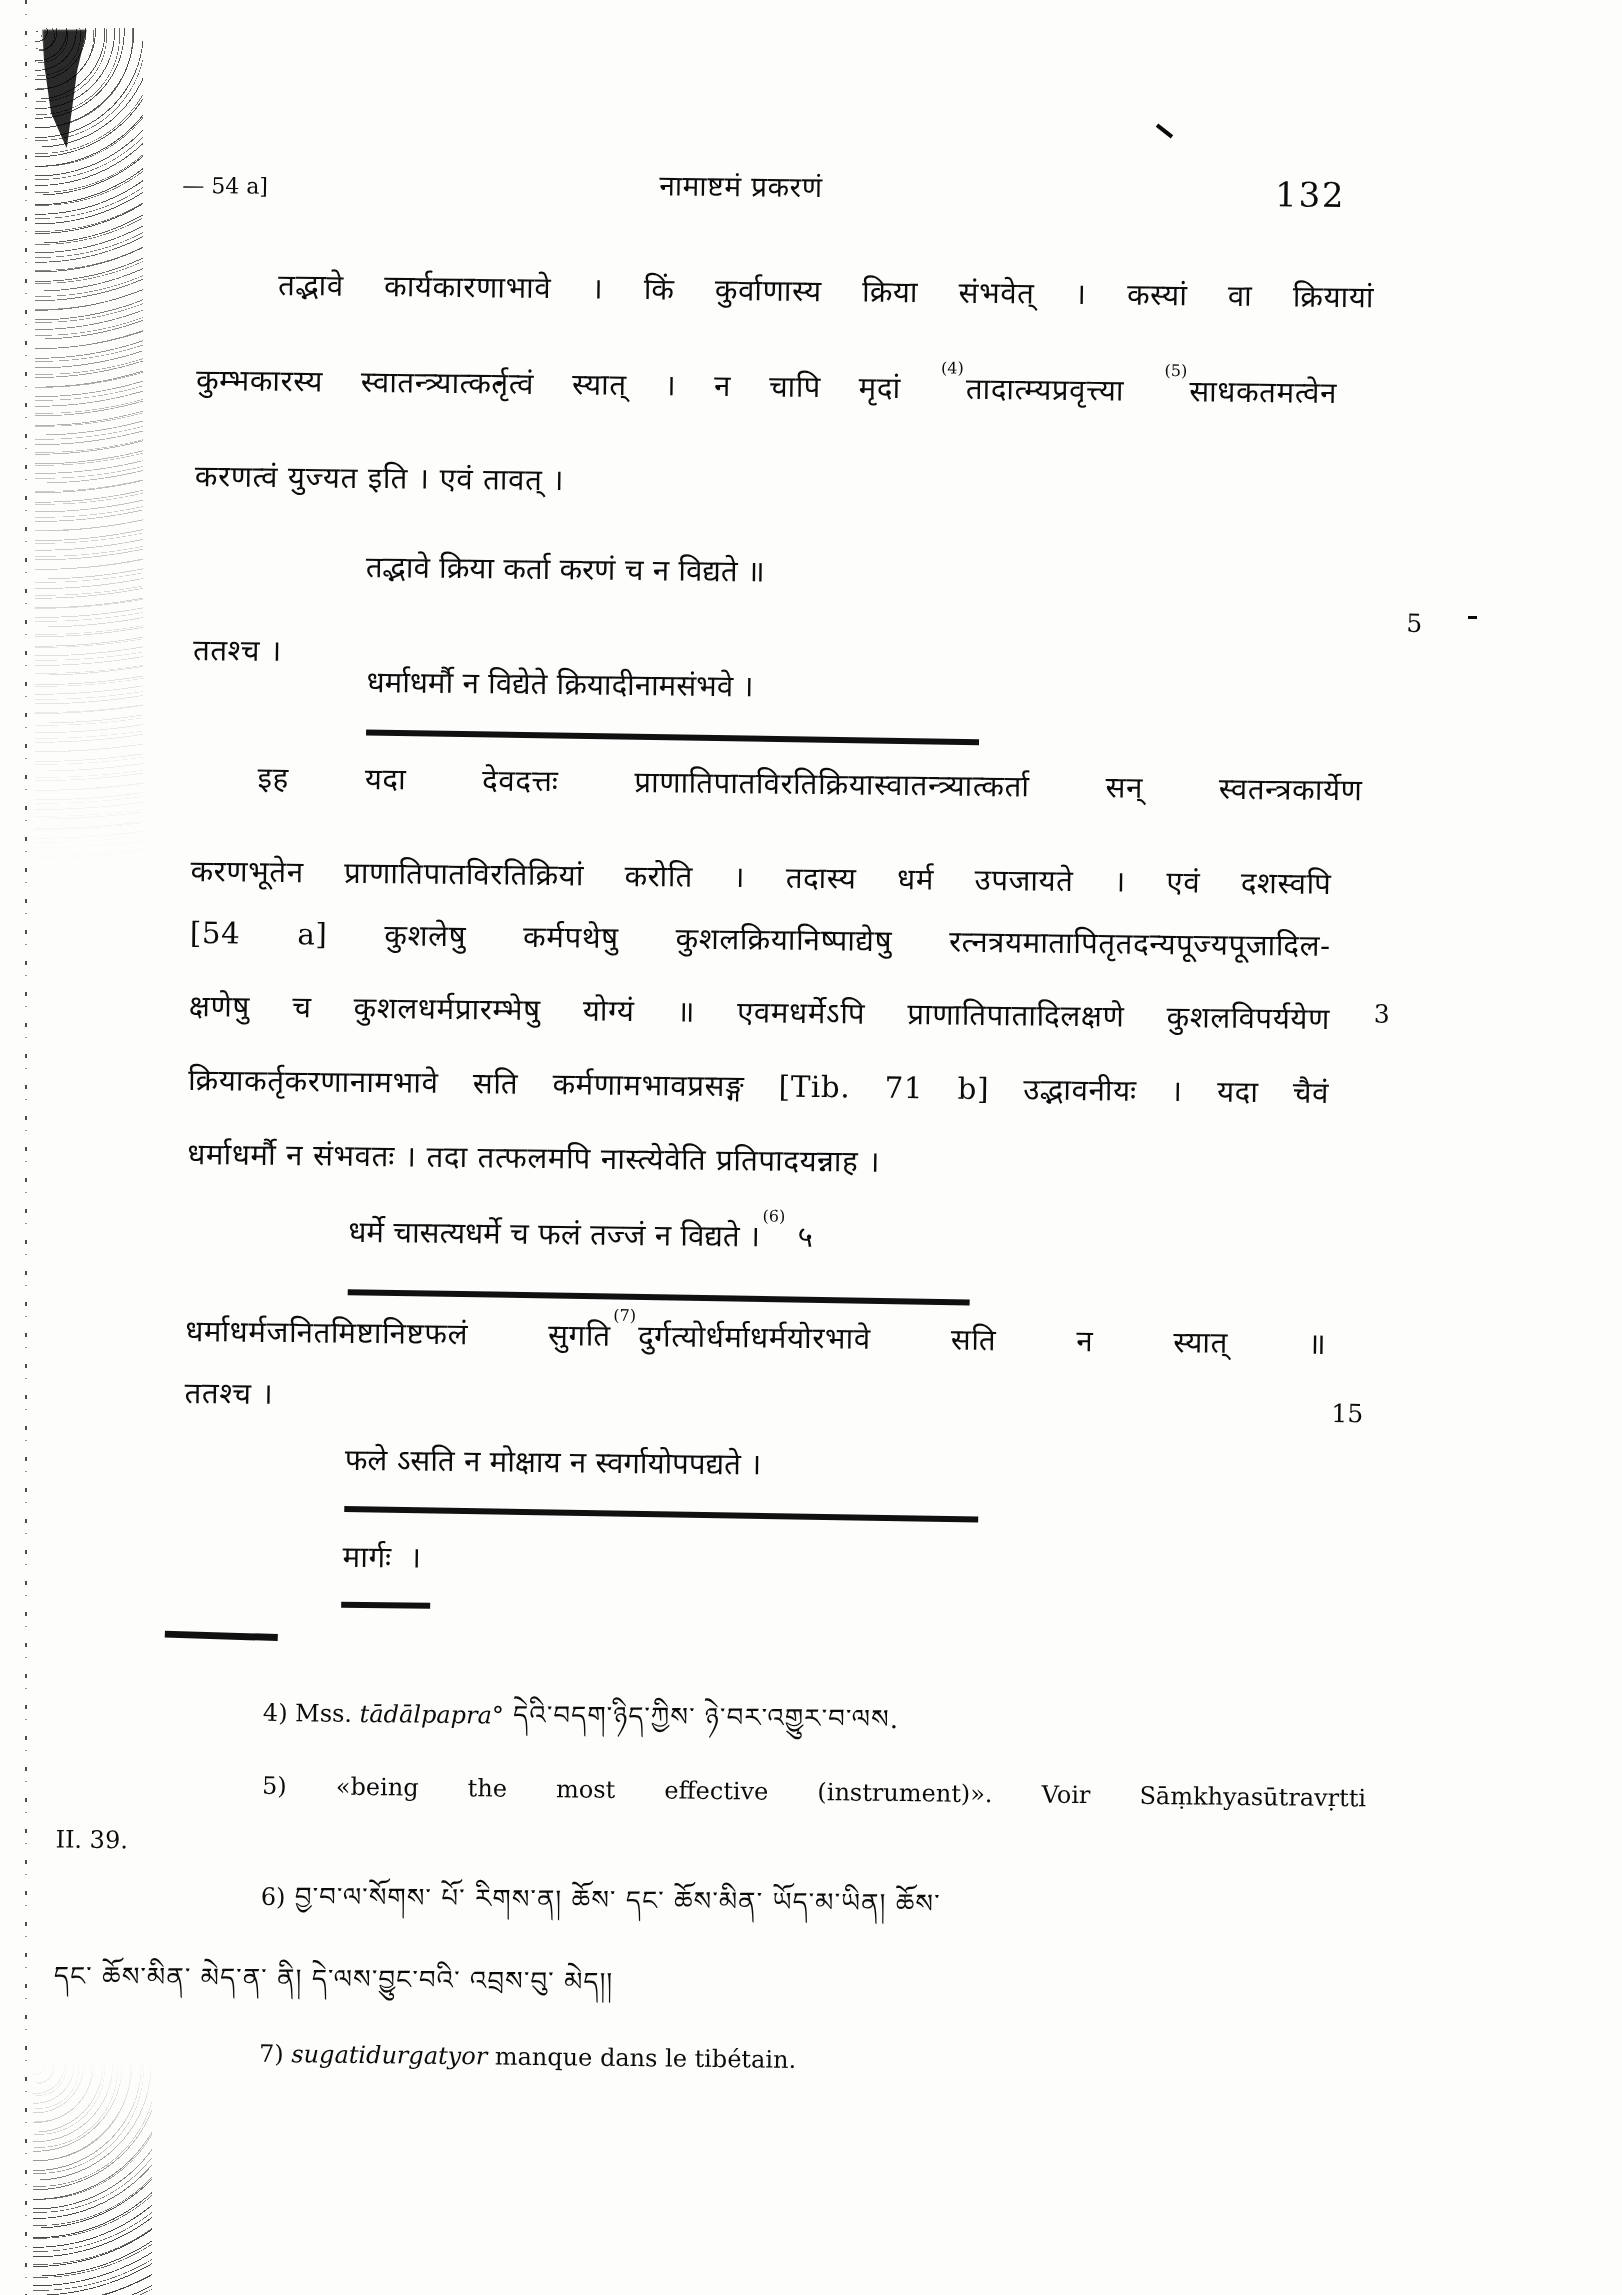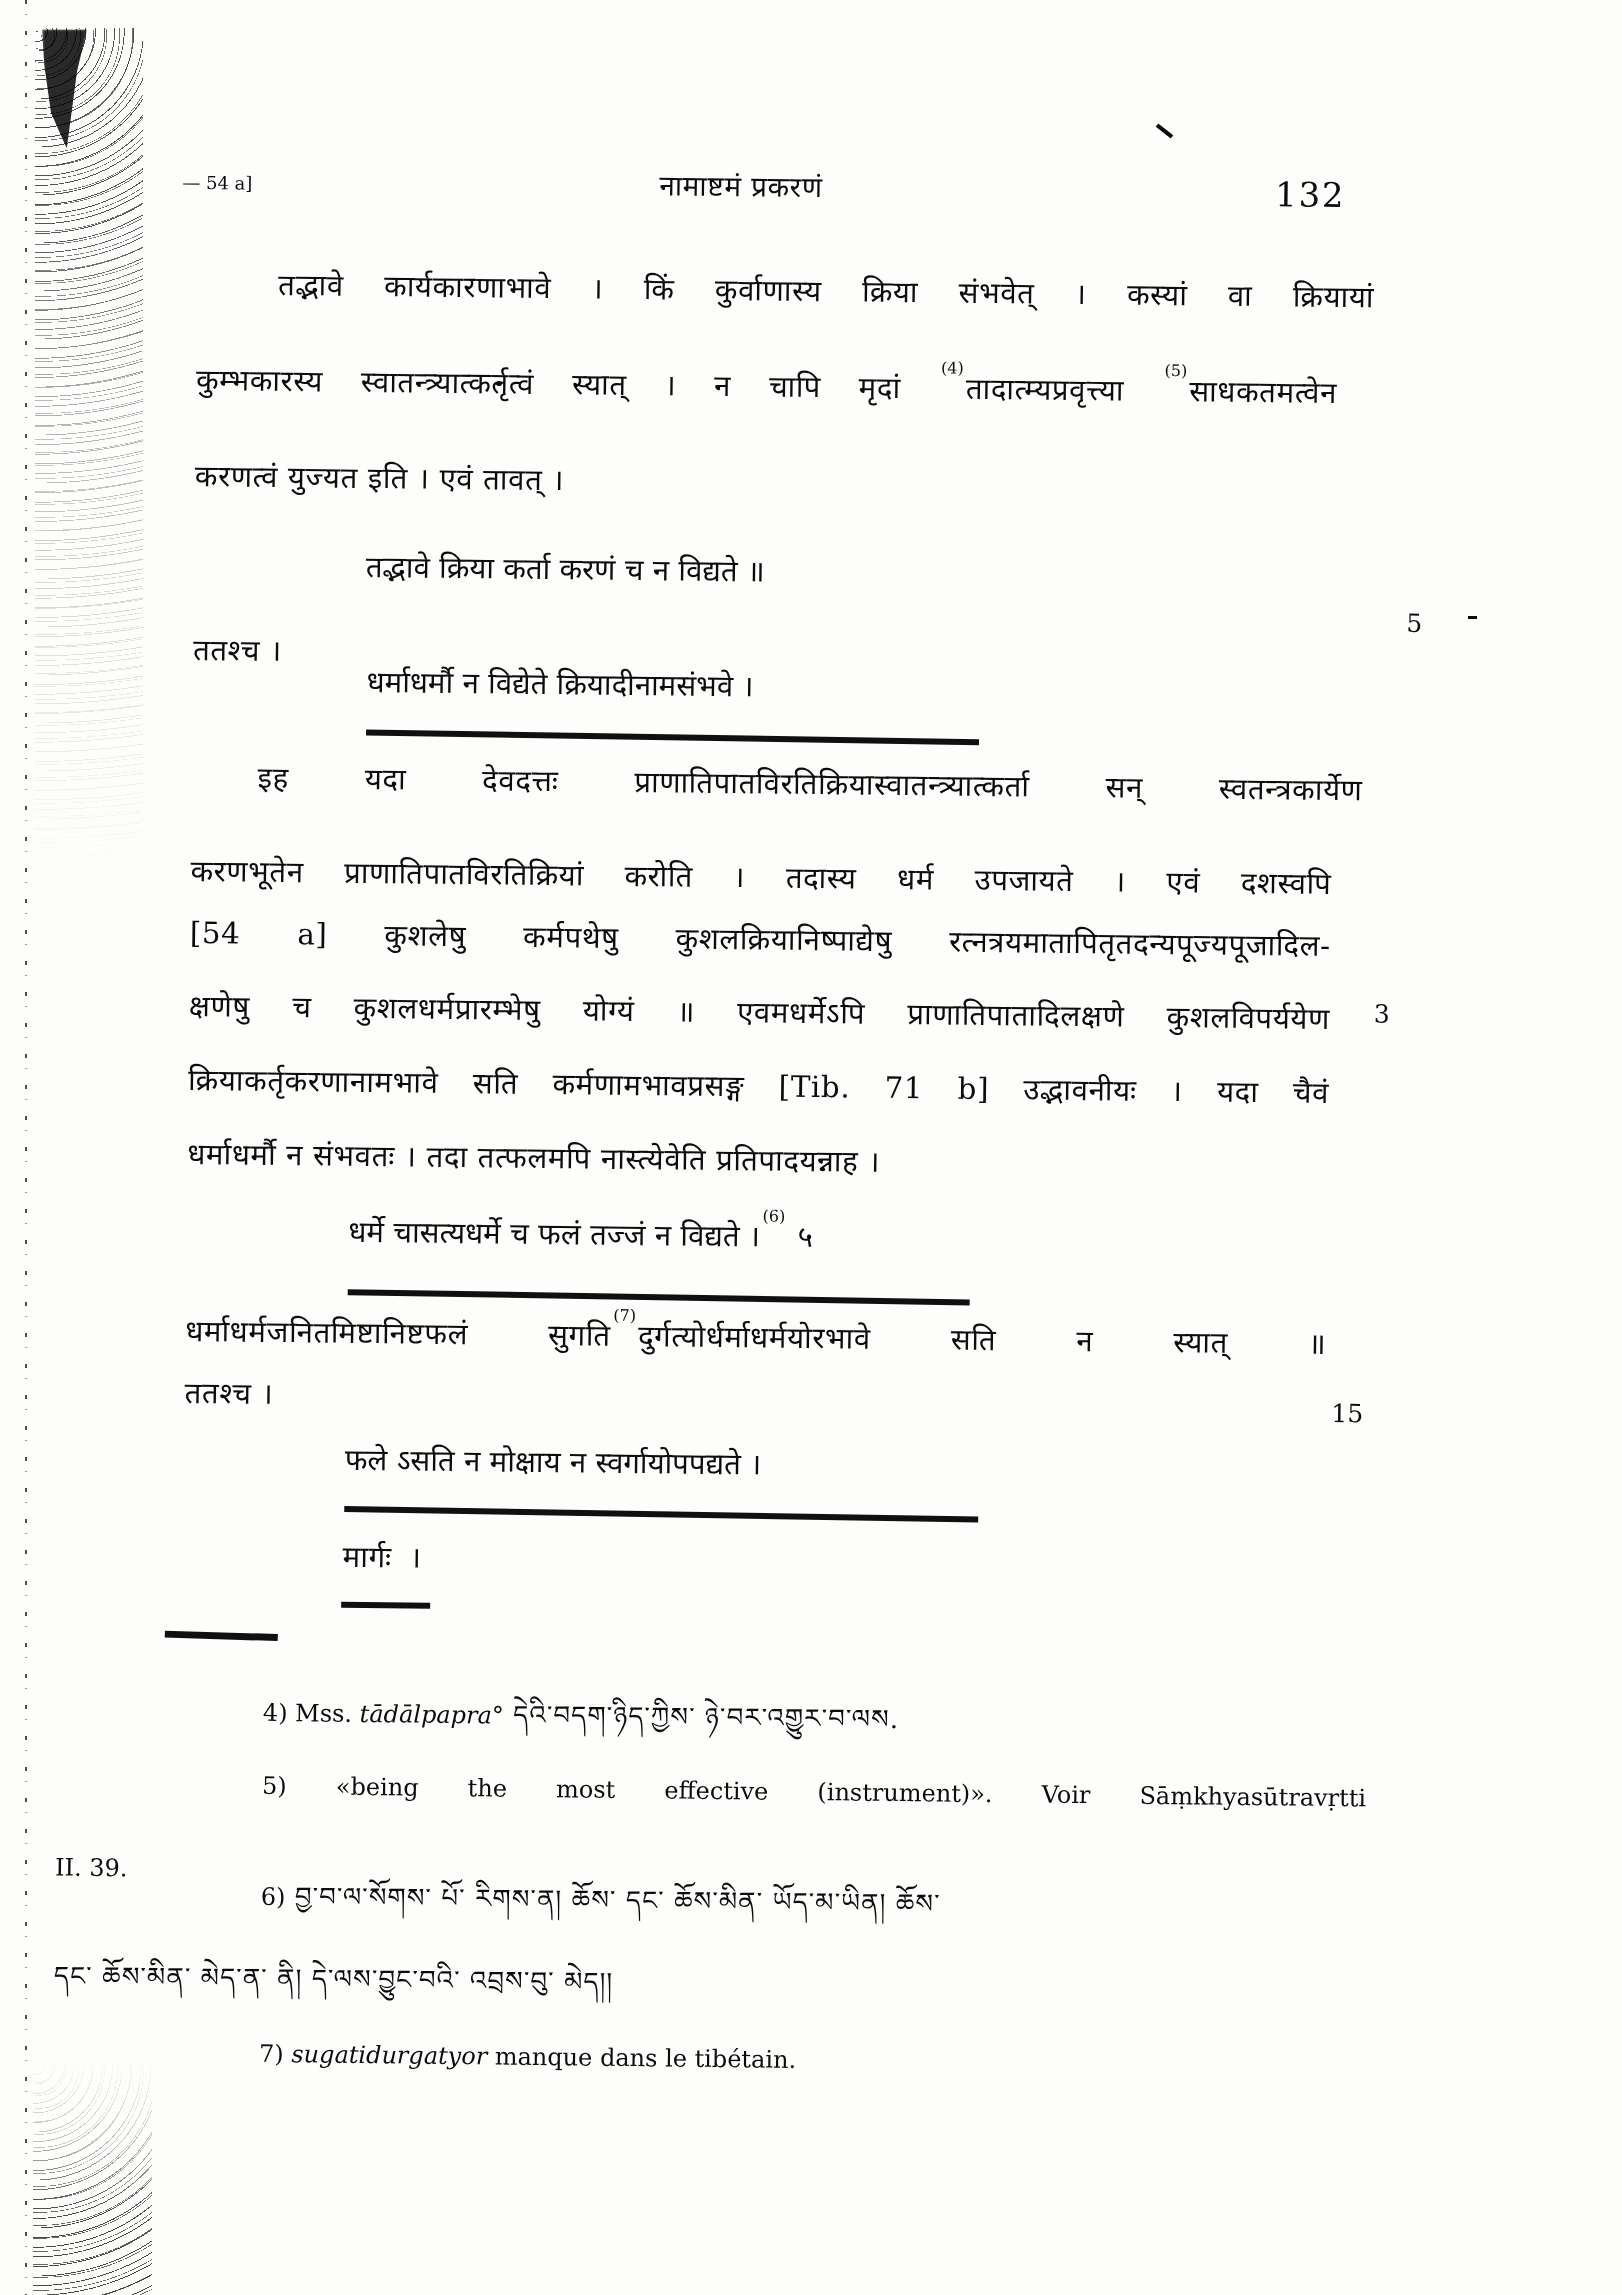--- a/index.html
+++ b/index.html
@@ -13,21 +13,21 @@
   }
   .tilt{
     position:absolute;inset:0;
     transform:rotate(0.65deg);
     transform-origin:50% 40%;
   }
   .line{position:absolute;white-space:nowrap;line-height:1.25;}
   .dev{font-size:29.4px;letter-spacing:0.6px;}
   .just{white-space:normal;text-align:justify;text-align-last:justify;}
   .verse{font-size:29.4px;}
-  .hdr{font-size:18px;}
+  .hdr{font-size:22px;}
   .pagenum{font-size:34px;letter-spacing:1.7px;}
   .marginnum{font-size:25px;}
   .fn{font-size:24px;}
   .fn i{font-style:italic;}
   .tib{font-size:26px;letter-spacing:1.1px;}
   sup.fnmark{font-size:16px;position:relative;top:-14.7px;letter-spacing:0;padding:0 2.3px;}
   .rule{position:absolute;background:#101010;}
   
   .edge-dots{
     position:absolute;left:25px;top:0;bottom:0;width:2.3px;
@@ -101,21 +101,21 @@
     <div class="rule" style="left:351px;top:1513px;width:634px;height:6.2px;transform:rotate(0.3deg);"></div>
 
     <div class="line dev" style="left:350px;top:1547px;font-family:Liberation Mono, monospace;">मार्गः ।</div>
     <div class="rule" style="left:349px;top:1607px;width:89px;height:6.2px;"></div>
 
     <div class="rule" style="left:173px;top:1639px;width:113px;height:6.8px;transform:rotate(1.1deg);"></div>
 
     <div class="line fn" style="left:272px;top:1702px;"><span>4)</span><span> Mss. </span><i>tādālpapra°</i><span class="tib"> དེའི་བདག་ཉིད་ཀྱིས་ ཉེ་བར་འགྱུར་བ་ལས.</span></div>
 
     <div class="line fn just" style="left:272px;top:1777px;width:1104px;"><span>5)</span><span> «being the most effective (instrument)».  Voir Sāṃkhyasūtravṛtti</span></div>
-    <div class="line fn" style="left:66px;top:1833px;margin-top:28px;">II. 39.</div>
+    <div class="line fn" style="left:66px;top:1833px;">II. 39.</div>
 
     <div class="line fn" style="left:272px;top:1886px;"><span>6)</span><span class="tib"> བྱ་བ་ལ་སོགས་ པོ་ རིགས་ན།  ཆོས་ དང་ ཆོས་མིན་ ཡོད་མ་ཡིན།  ཆོས་</span></div>
     <div class="line tib" style="left:66px;top:1968px;">དང་ ཆོས་མིན་ མེད་ན་ ནི།  དེ་ལས་བྱུང་བའི་ འབྲས་བུ་ མེད།།</div>
 
     <div class="line fn" style="left:272px;top:2045px;"><span>7)</span><i> sugatidurgatyor</i><span> manque dans le tibétain.</span></div>
 
   </div>
 </div>
 
 

